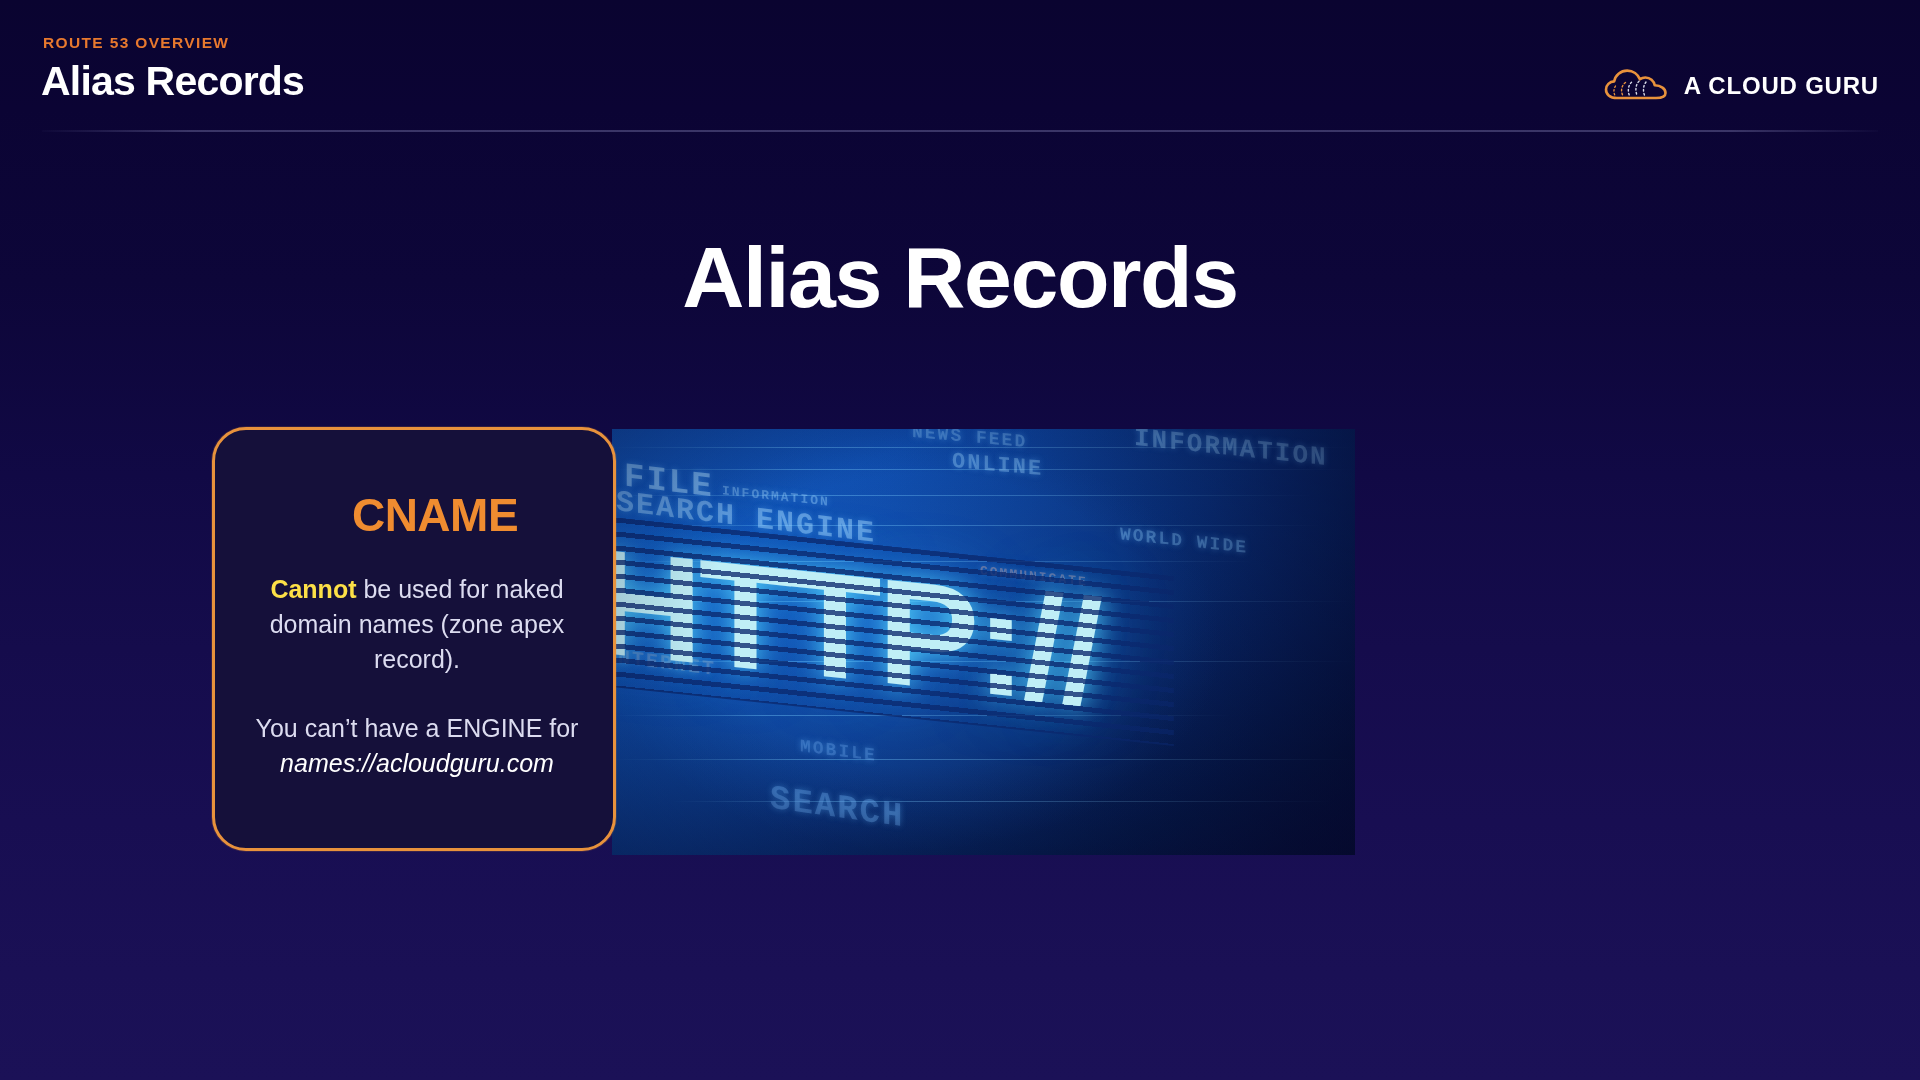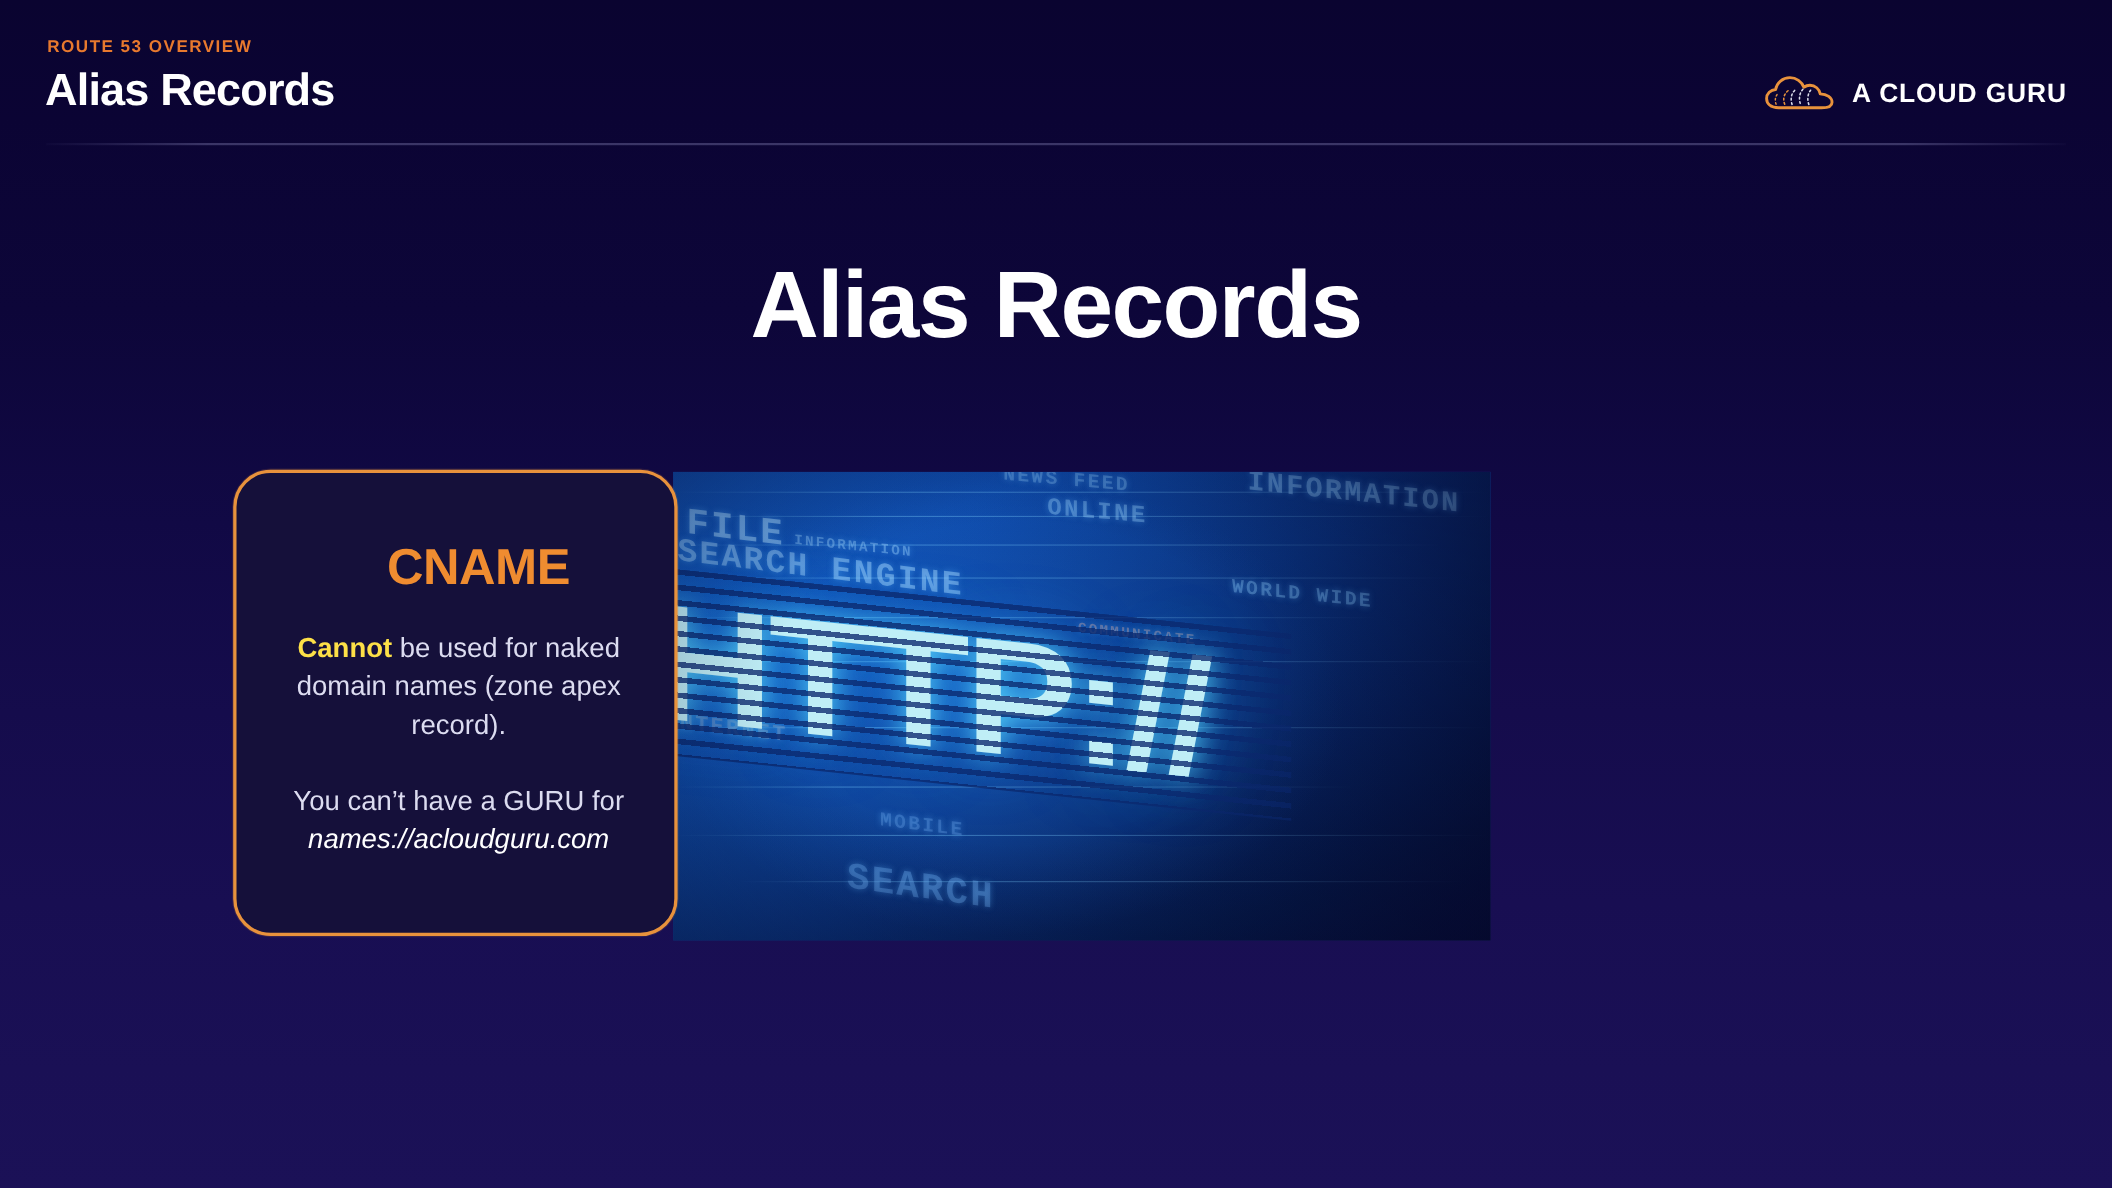--- a/index.html
+++ b/index.html
@@ -208,17 +208,17 @@
     </div>
 
     <div class="vignette"></div>
   </div>
 
   <div id="cname-card">
     <div id="cname-title">CNAME</div>
     <div id="cname-body">
       <b>Cannot</b><span> be used for naked domain names (zone apex record).</span>
       <span class="gap"></span>
-      <span>You can’t have a GURU for </span><i>names://acloudguru.com</i>
+      <span>You can’t have a ENGINE for </span><i>names://acloudguru.com</i>
     </div>
   </div>
 
 </div>
 
 </body></html>

